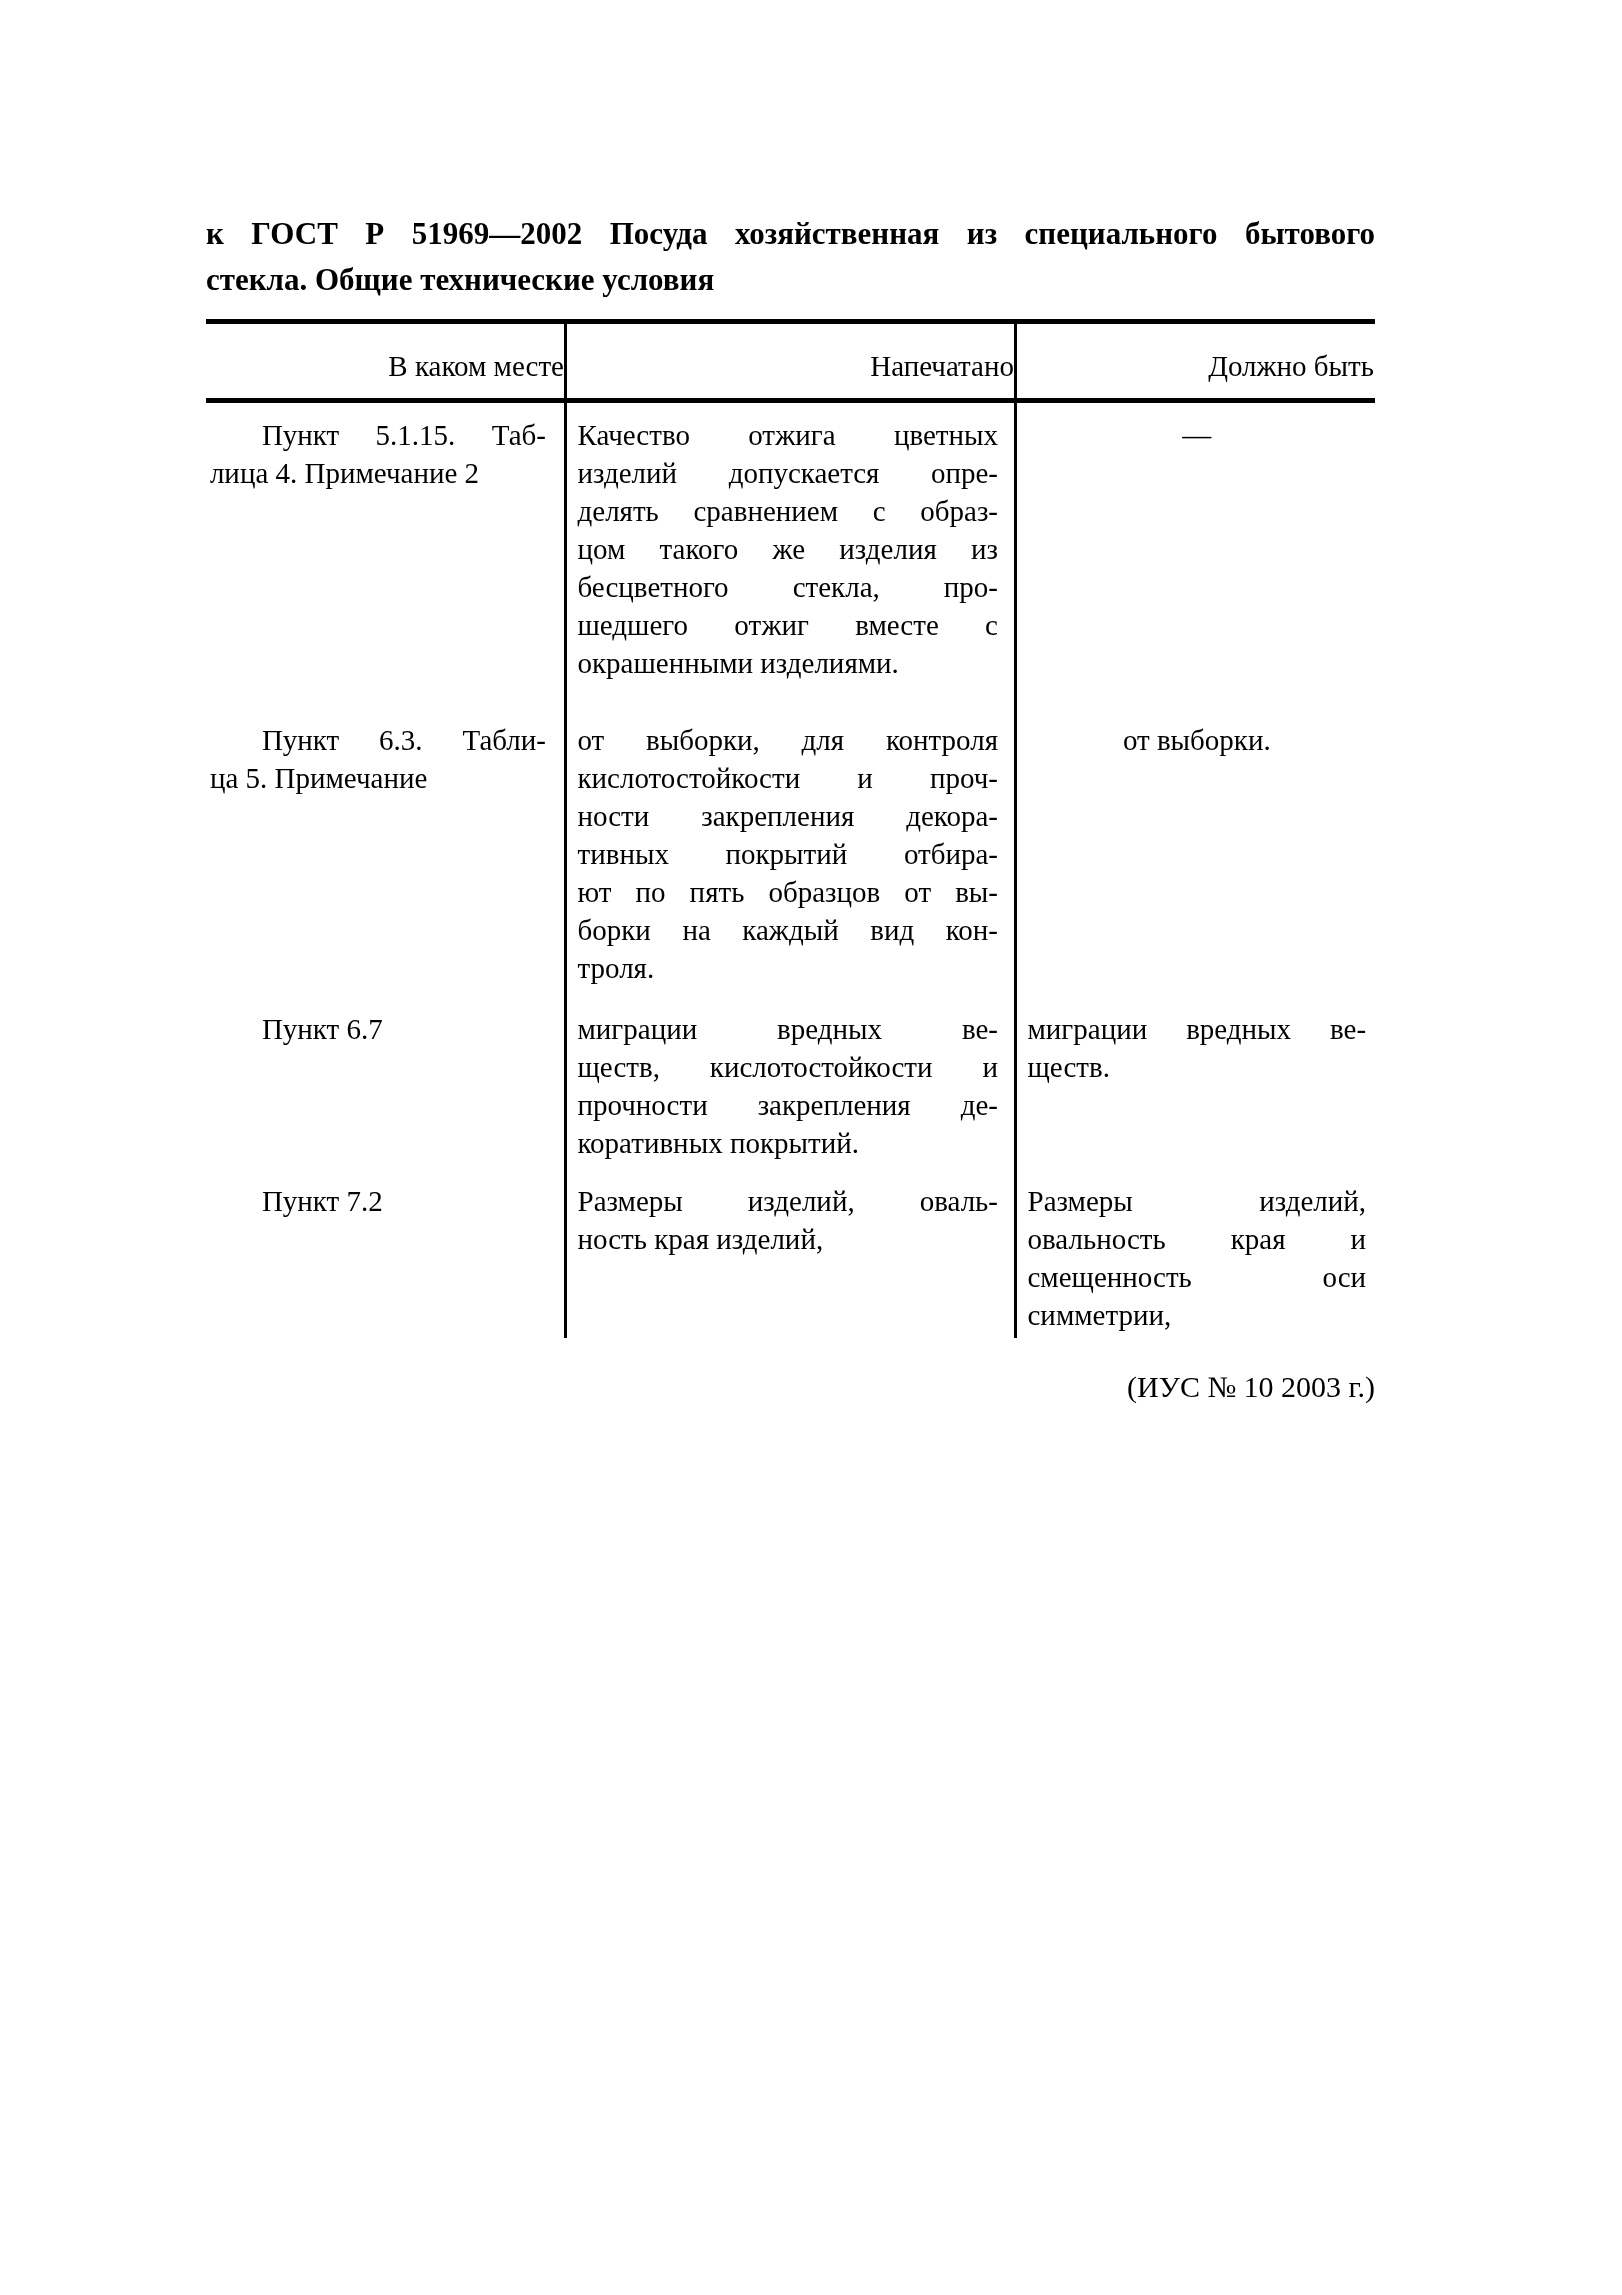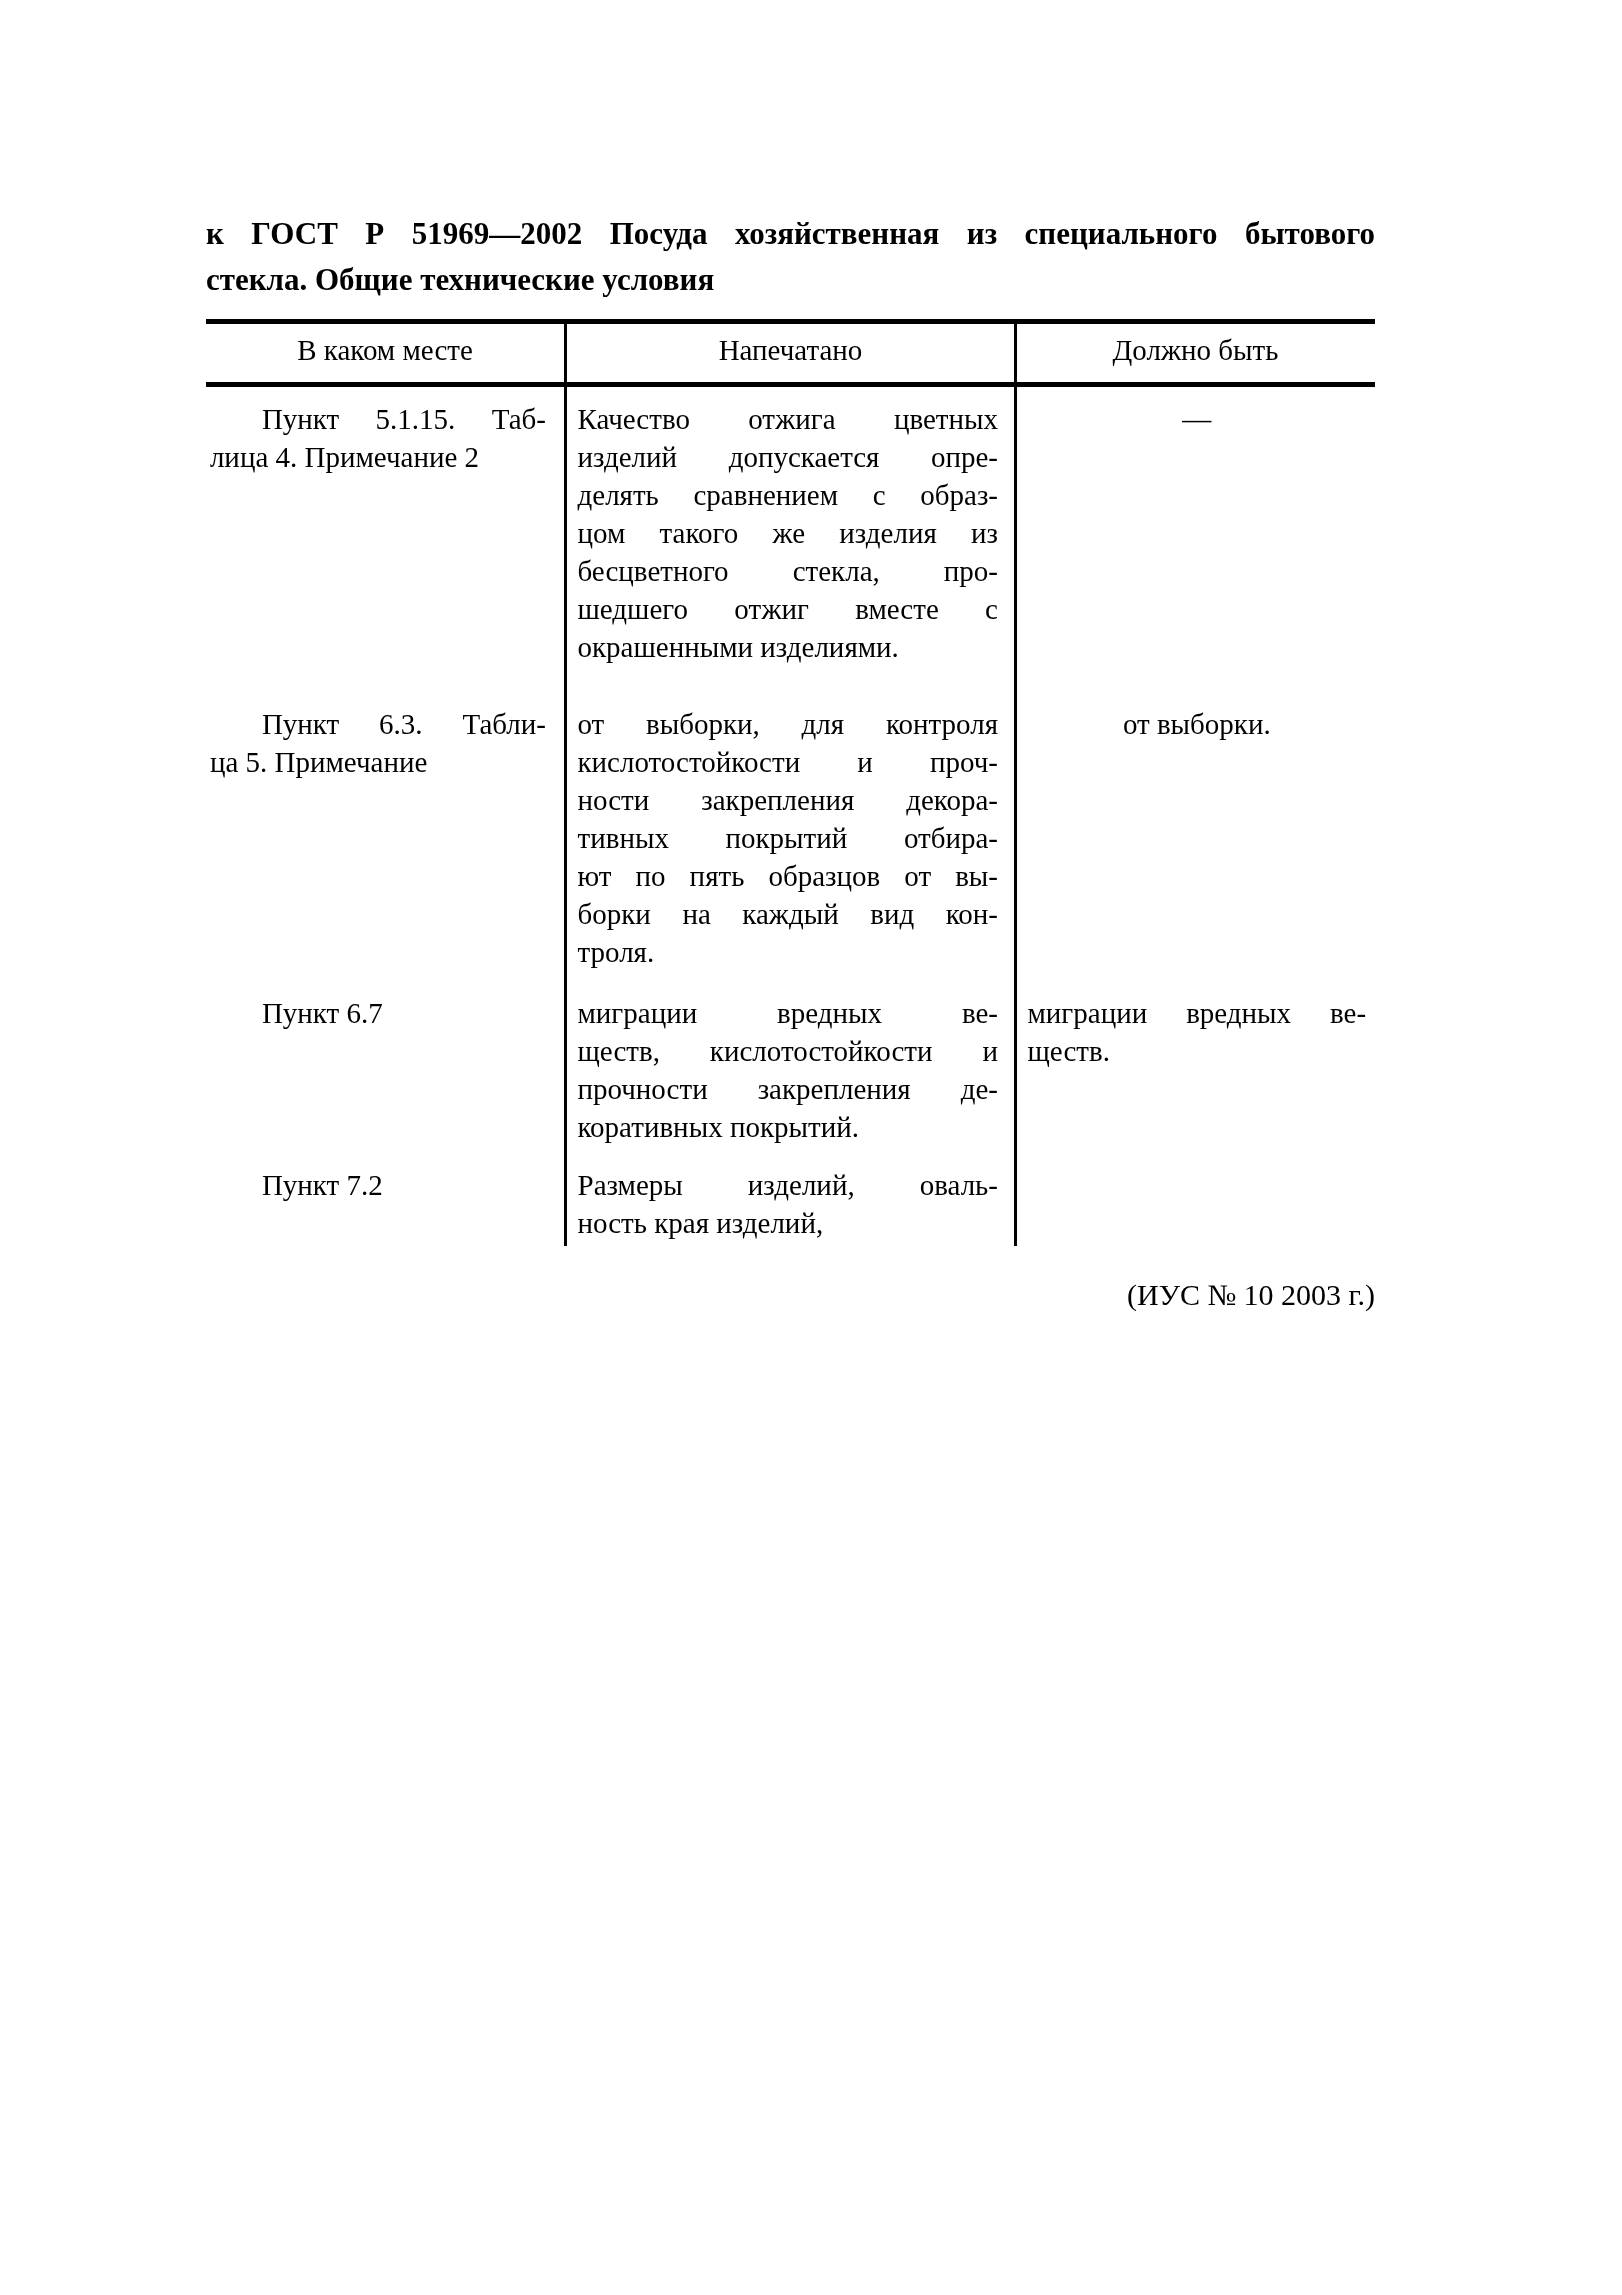--- a/index.html
+++ b/index.html
@@ -39,22 +39,22 @@
     border-top: 5.2px solid #000;
     font-size: 29px;
     line-height: 38px;
   }
   .tbl-header {
     display: grid;
     grid-template-columns: 361px 450px 357px;
     border-bottom: 5.2px solid #000;
   }
   .th {
-    text-align: center;
-    padding: 7px 0 13px 0;
+    text-align: right;
+    padding: 23px 0 13px 0;
   }
   .tbl-body .trow {
     display: grid;
     grid-template-columns: 361px 450px 357px;
   }
   .cell {
     padding-top: 13px;
   }
   .sep {
     border-right: 3.9px solid #000;
@@ -167,20 +167,26 @@
       </div>
 
       <div class="trow row-3">
         <div class="cell c1 sep">
             <div class="line">Пункт 7.2</div>
           </div>
         <div class="cell c2 sep">
             <div class="line">Размеры изделий, оваль-</div>
             <div class="line">ность края изделий,</div>
           </div>
+        <div class="cell c3">
+            <div class="line">Размеры изделий,</div>
+            <div class="line">овальность края и</div>
+            <div class="line">смещенность оси</div>
+            <div class="line">симметрии,</div>
+          </div>
       </div>
 
     </div>
   </div>
 
   <div class="ius-footer">(ИУС № 10 2003 г.)</div>
 
 </div>
 
 

